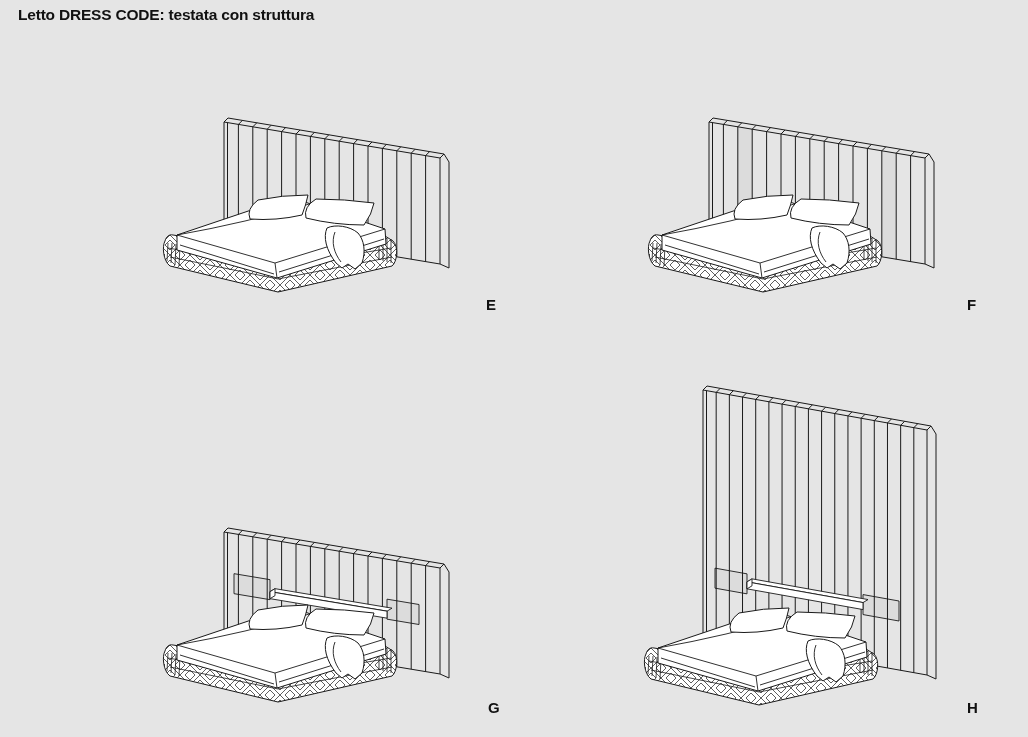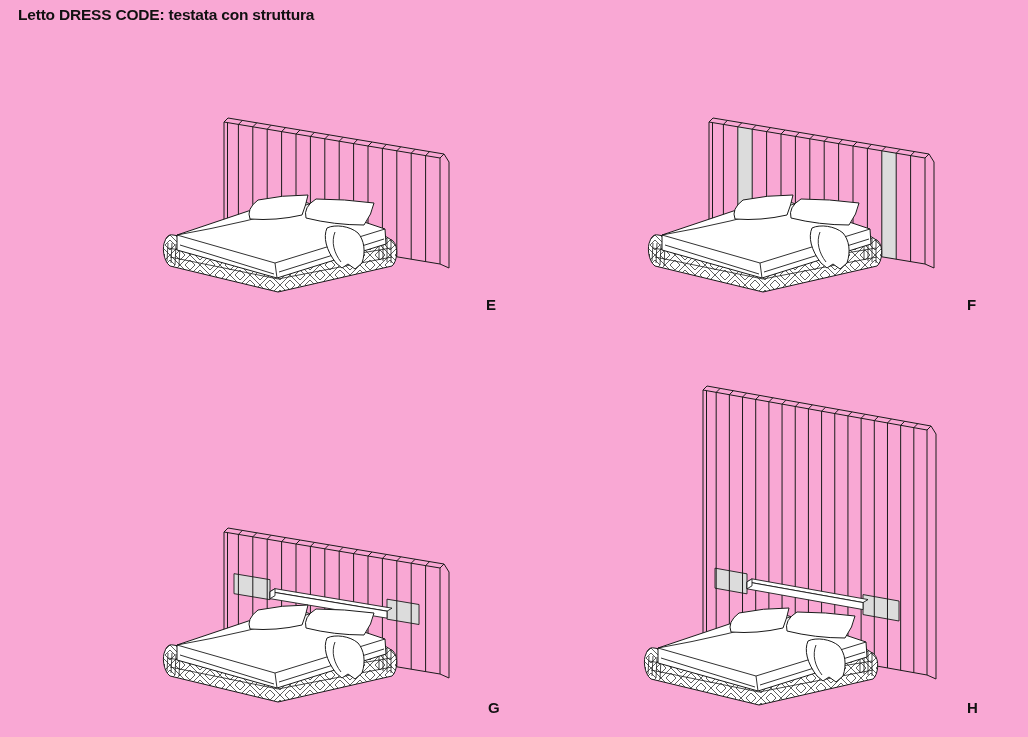--- a/index.html
+++ b/index.html
@@ -1,16 +1,16 @@
 <!DOCTYPE html>
 <html><head>
 <meta charset="utf-8">
 <style>
   html,body{margin:0;padding:0;background:#fff;}
-  .page{position:relative;width:1028px;height:737px;background:#f9a8d4;overflow:hidden;
+  .page{position:relative;width:1028px;height:737px;background:#e5e5e5;overflow:hidden;
         font-family:"Liberation Sans", sans-serif;color:#111;}
   .title{position:absolute;left:18px;top:6px;margin:0;font-size:15.5px;line-height:1.2;
          font-weight:bold;letter-spacing:-0.2px;color:#111;}
   .fig{position:absolute;}
   .fig svg{display:block;}
   .vlabel{position:absolute;font-size:15px;font-weight:bold;line-height:1;color:#111;}
   .lab-e{left:486px;top:297px;}
   .lab-f{left:967px;top:297px;}
   .lab-g{left:488px;top:700px;}
   .lab-h{left:967px;top:700px;}

